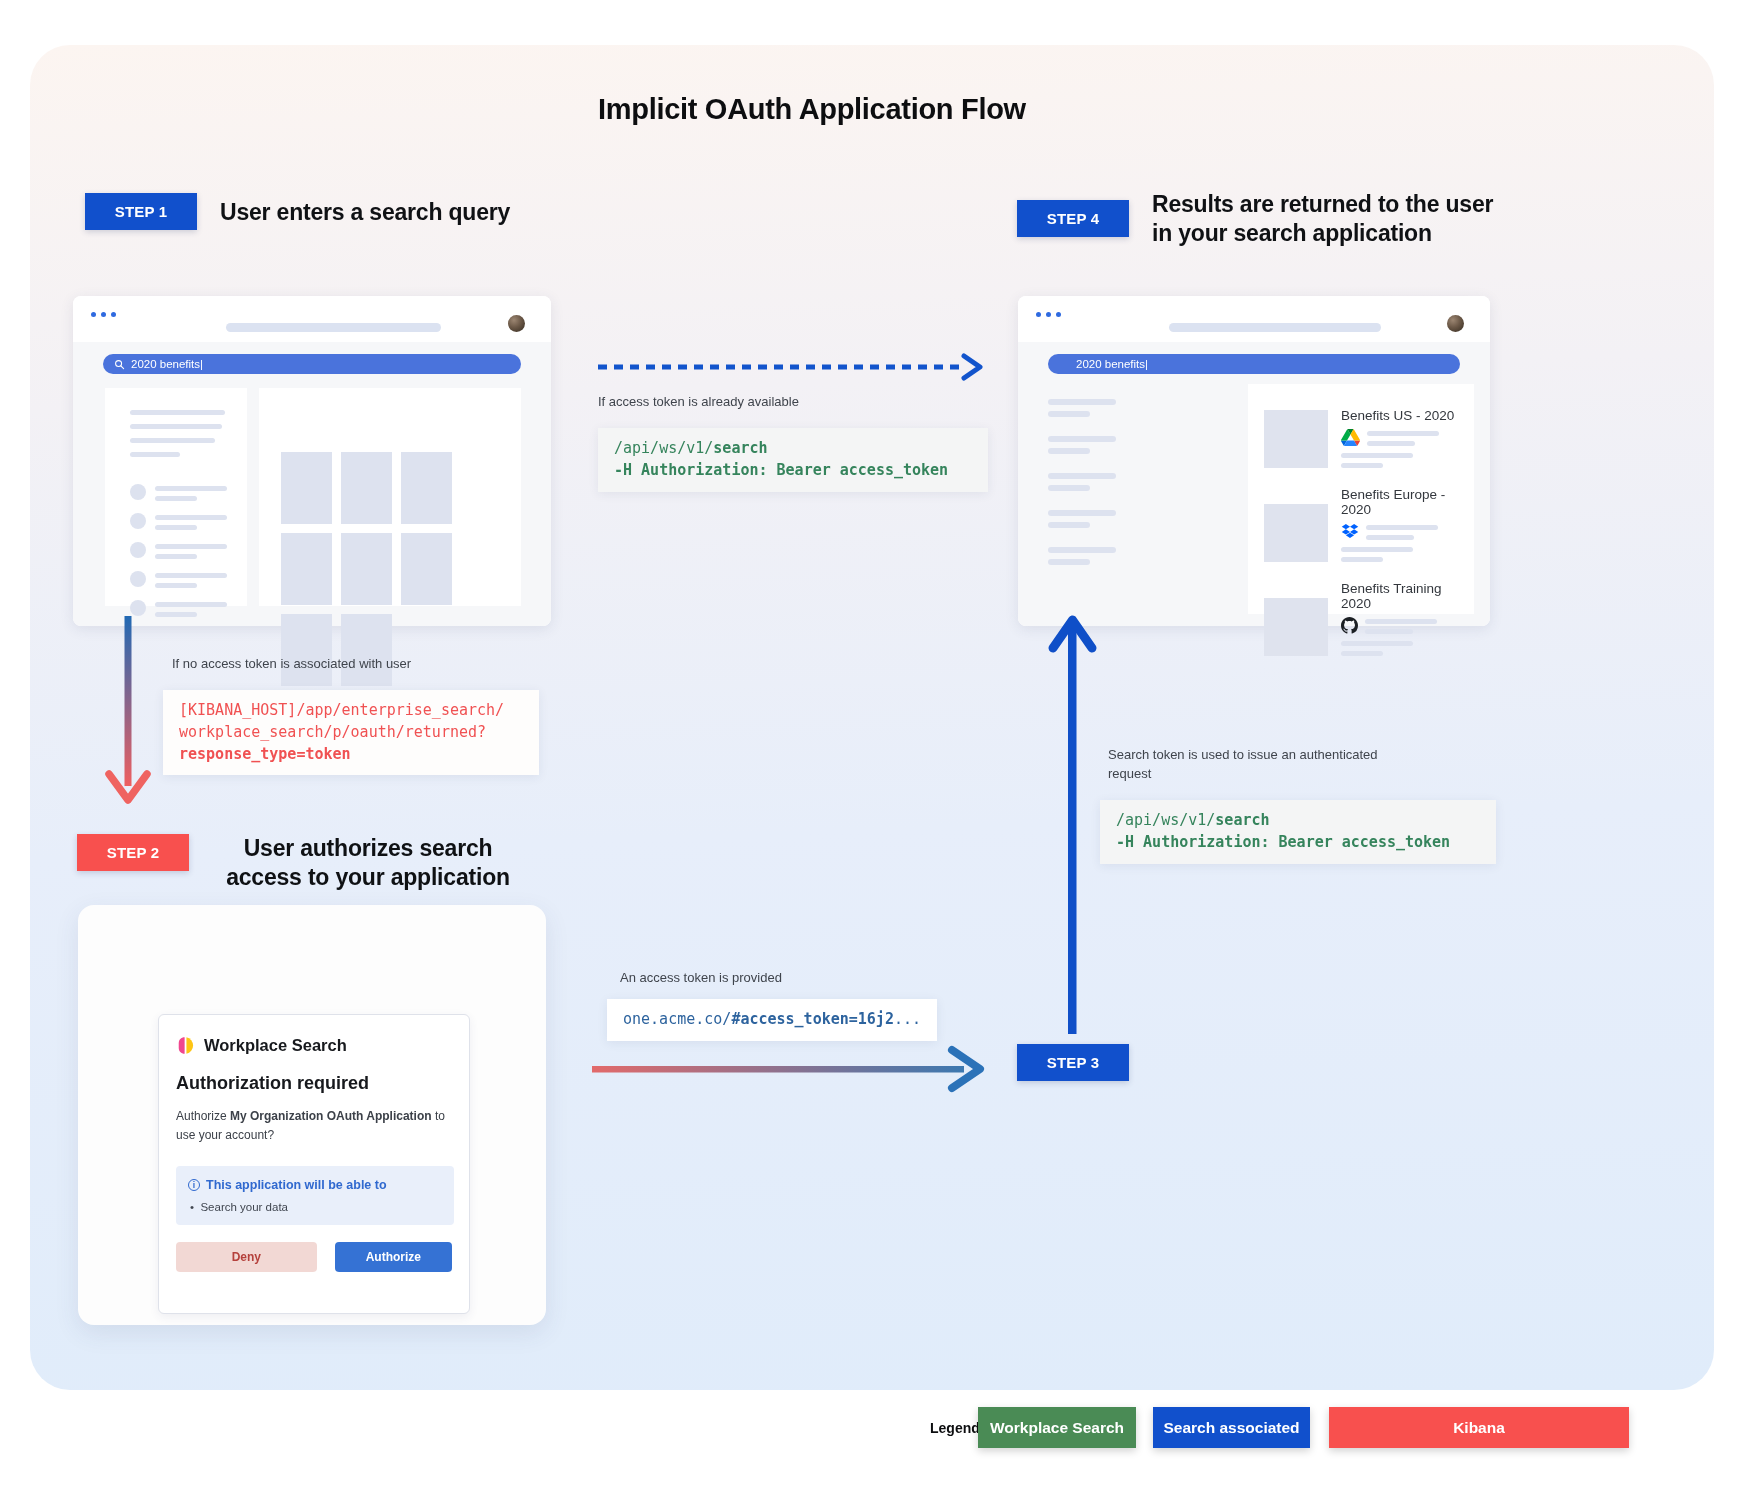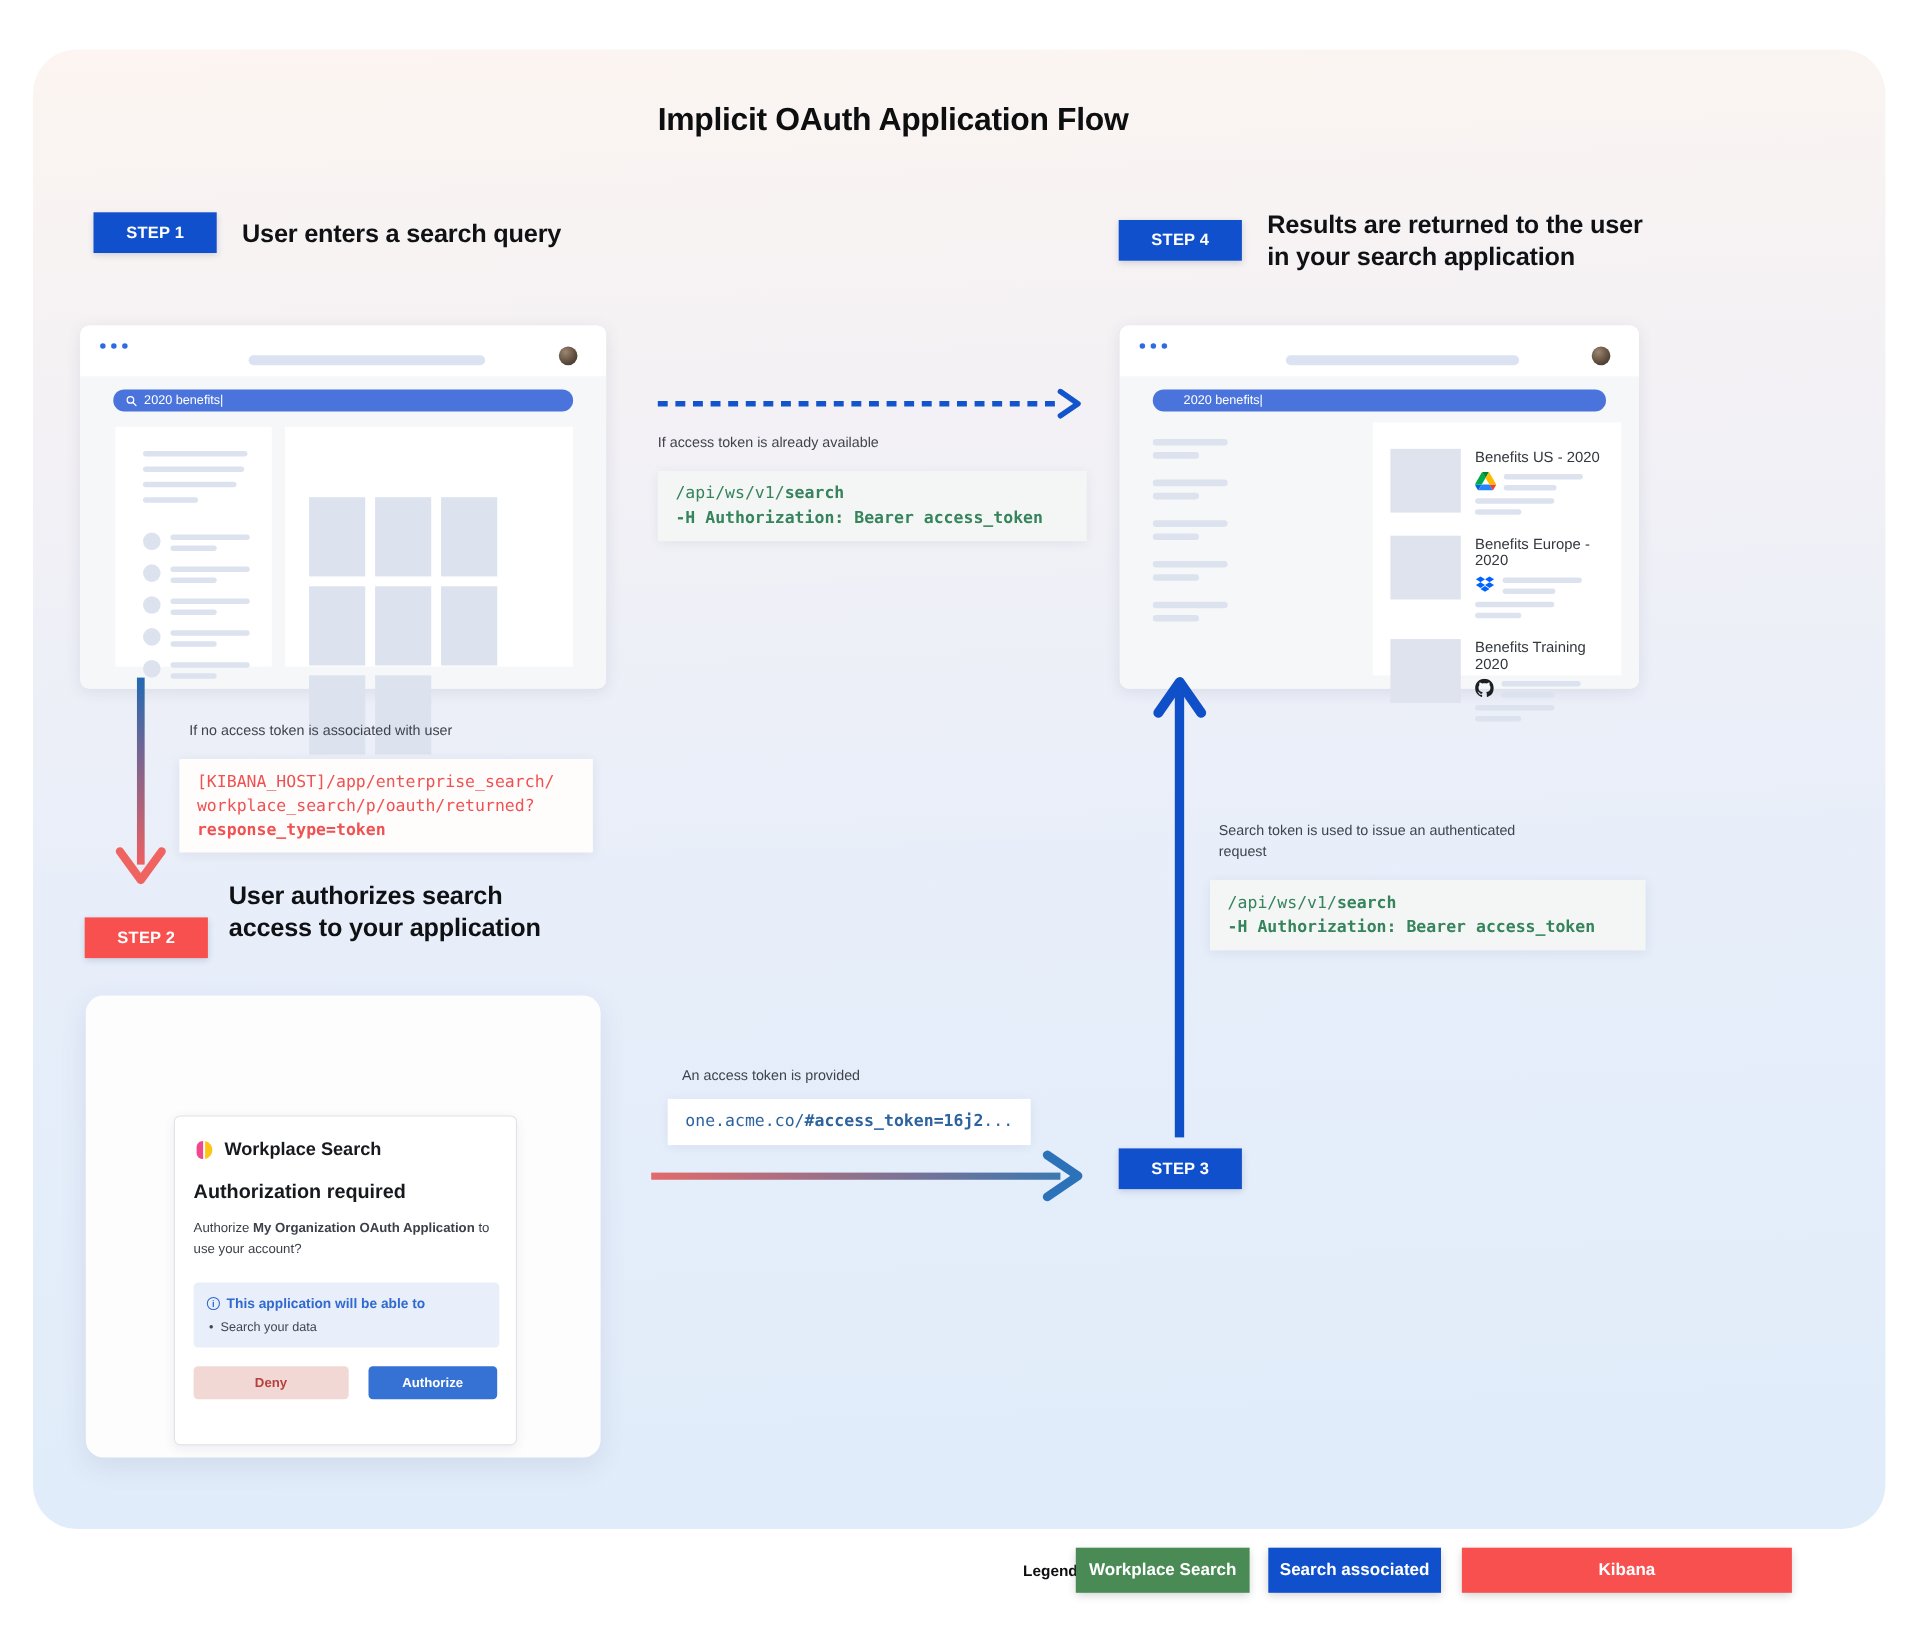--- a/index.html
+++ b/index.html
@@ -45,21 +45,21 @@
   .sb-lines { position:absolute; left:25px; top:22px; display:flex; flex-direction:column; gap:9px; }
   .sb-rows { position:absolute; left:25px; top:96px; display:flex; flex-direction:column; gap:12px; }
   .sb-row { display:flex; gap:9px; align-items:flex-start; }
   .sb-row .dot { width:16px; height:16px; border-radius:50%; background:#dde2ef; flex:none; }
   .grid-squares { position:absolute; left:22px; top:64px; display:flex; flex-wrap:wrap; gap:9px; width:230px; }
   .grid-squares div { width:51px; height:72px; background:#dde2ef; }
 
   
   .list-groups { position:absolute; left:30px; top:57px; display:flex; flex-direction:column; gap:19px; }
   .list-groups .grp { display:flex; flex-direction:column; gap:6px; }
-  .result-row { display:flex; gap:13px; margin-bottom:19px; cursor:pointer; }
+  .result-row { display:flex; gap:13px; margin-bottom:19px; cursor:pointer;align-items:flex-end; }
   .thumb { width:64px; height:58px; background:#dfe3ee; flex:none; }
   .r-title { font-size:13.5px; color:#33373d; margin-bottom:6px; }
   .r-iconline { display:flex; gap:7px; align-items:flex-start; margin-bottom:5px; }
   .r-stack { display:flex; flex-direction:column; gap:5px; padding-top:2px; }
 
   
   .dialog-outer { position:absolute; left:78px; top:905px; width:468px; height:420px; background:#fdfdfd;
     border-radius:16px; box-shadow:0 8px 24px rgba(60,70,110,.10); }
   .dialog-inner { position:absolute; left:80px; top:109px; width:312px; height:300px; background:#fff;
     border:1px solid #dfe2ea; border-radius:6px; box-shadow:0 3px 10px rgba(60,70,110,.08); padding:20px 17px 0 17px; }
@@ -296,21 +296,21 @@
     </defs>
     <rect x="22.5" y="0" width="7" height="170" fill="url(#gradDown)"></rect>
     <path d="M7 158 L26 184 L45 158" fill="none" stroke="#ef6360" stroke-width="7.5" stroke-linecap="round" stroke-linejoin="round"></path>
   </svg>
   <div class="flow-label" style="left:172px; top:656px;">If no access token is associated with user</div>
   <div class="code red" style="left:163px; top:690px; width:376px;"><span>[KIBANA_HOST]/app/enterprise_search/</span>
 <span>workplace_search/p/oauth/returned?</span>
 <b>response_type=token</b></div>
 
   <div class="badge red" style="left:77px; top:834px;">STEP 2</div>
-  <div class="step-title" style="left:208px; top:800px; width:320px;">User authorizes search access to your application</div>
+  <div class="step-title" style="left:208px; top:834px; width:320px;text-align:center;">User authorizes search access to your application</div>
 
   <div class="dialog-outer">
     <div class="dialog-inner">
       <div class="ws-row">
         <svg width="20" height="21" viewBox="0 0 22 22">
           <path d="M9.5 2 C5.5 2 3 4.8 3 8.6 v4.8 c0 3.8 2.5 6.6 6.5 6.6 z" fill="#f0478f"></path>
           <path d="M11.5 2 a9.2 9.2 0 0 1 0 18 z" fill="#fec514"></path>
         </svg>
         <span class="ws-name">Workplace Search</span>
       </div>

